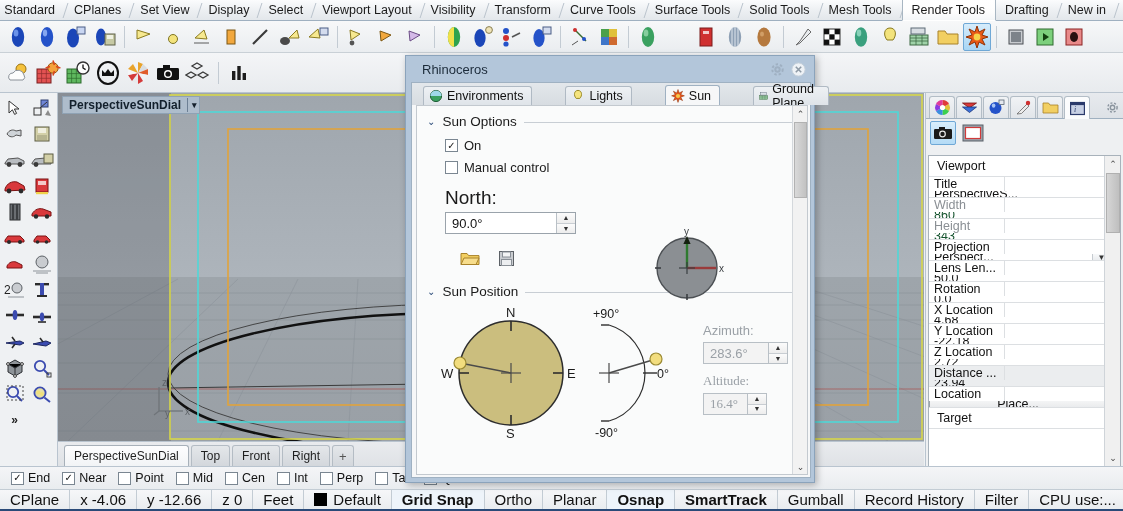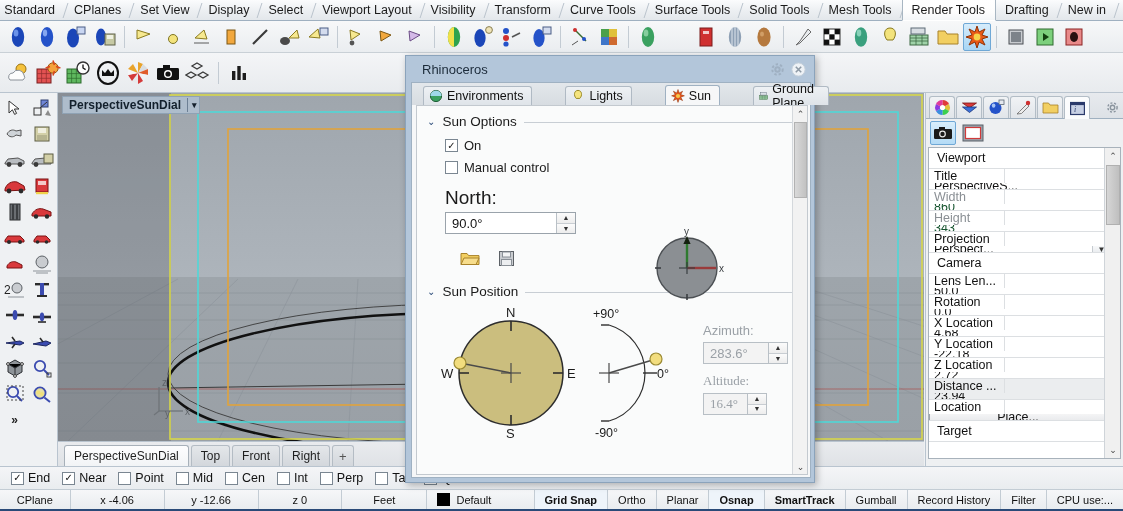--- a/index.html
+++ b/index.html
@@ -183,21 +183,21 @@
     display: flex; align-items: center; justify-content: center;
     border: 1px solid transparent; border-radius: 2px;
     cursor: default;
   }
   .rp-sub-btn.sel {
     background: linear-gradient(to bottom,#d9eefc,#b4dbf6);
     border: 1px solid #6fa8d6;
   }
   .proptable {
     position: relative;
-    margin: 0 2px;
+    margin: 8px 2px;
     background: #fff;
     border: 1px solid #a8b2bb;
     height: 312px;
     overflow: hidden;
   }
   .prop-scroll {
     position: absolute; right: 0; top: 0; width: 16px; height: 100%;
     background: #f0f0f0; border-left: 1px solid #cfd4d9;
   }
   .ps-arrow {
@@ -363,21 +363,21 @@
 
   .statusbar-bot {
     position: absolute; top: 489px; left: 0; width: 1123px; height: 22px;
     background: linear-gradient(to bottom,#f6f7f9,#e9ecef);
     border-top: 1px solid #c3ccd4;
     border-bottom: 2px solid #2a4a78;
     display: flex; align-items: stretch;
   }
   .sb-cell {
     display: flex; align-items: center; justify-content: center;
-    padding: 0 10px; font-size: 11px; color: #111;
+    padding: 0 10px; font-size: 15px; color: #111;
     border-right: 1px solid #c3ccd4;
     white-space: nowrap;
   }
   .sb-cell.bold { font-weight: bold; }
   .sb-cell.litbg { background: #eef4fa; }
   .swatch { width: 13px; height: 13px; background: #000; margin-right: 6px; }
 
   
   svg { display: block; }
 </style>
@@ -1081,23 +1081,20 @@
         </div>
         <div class="prop-row">
           <div class="gutter"></div>
           <div class="label">Projection</div>
           <div class="value combo">
             <div class="combo-text">Perspect...</div>
             <div class="combo-btn">▼</div>
           </div>
         </div>
 
-        <div class="prop-group">
-            <span>Camera</span>
-          </div>
 
         <div class="prop-row">
           <div class="gutter"></div>
           <div class="label">Lens Len...</div>
           <div class="value">50.0</div>
         </div>
         <div class="prop-row">
           <div class="gutter"></div>
           <div class="label">Rotation</div>
           <div class="value">0.0</div>

